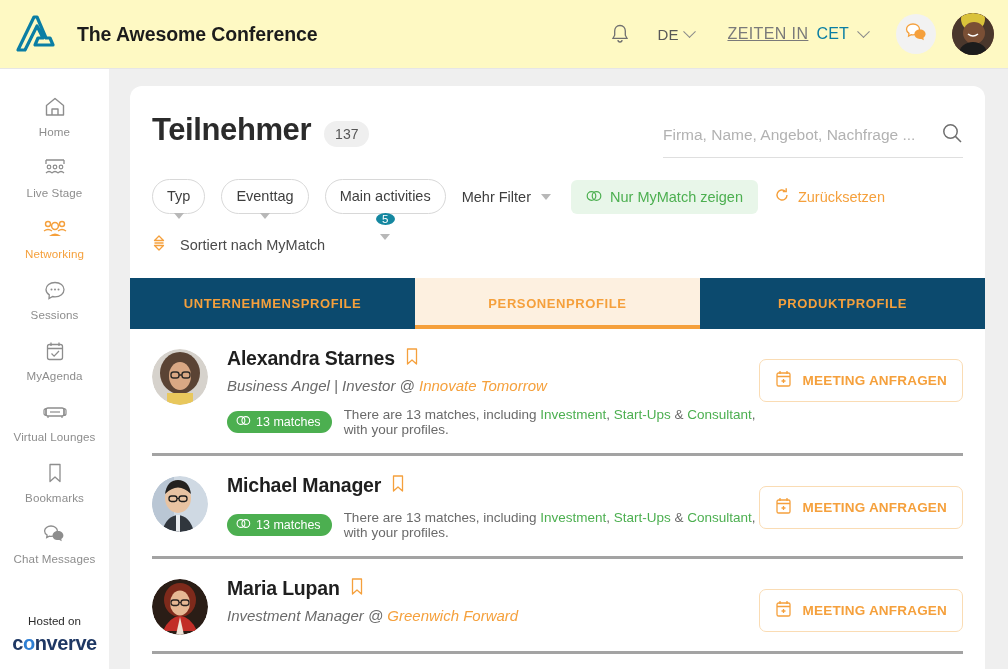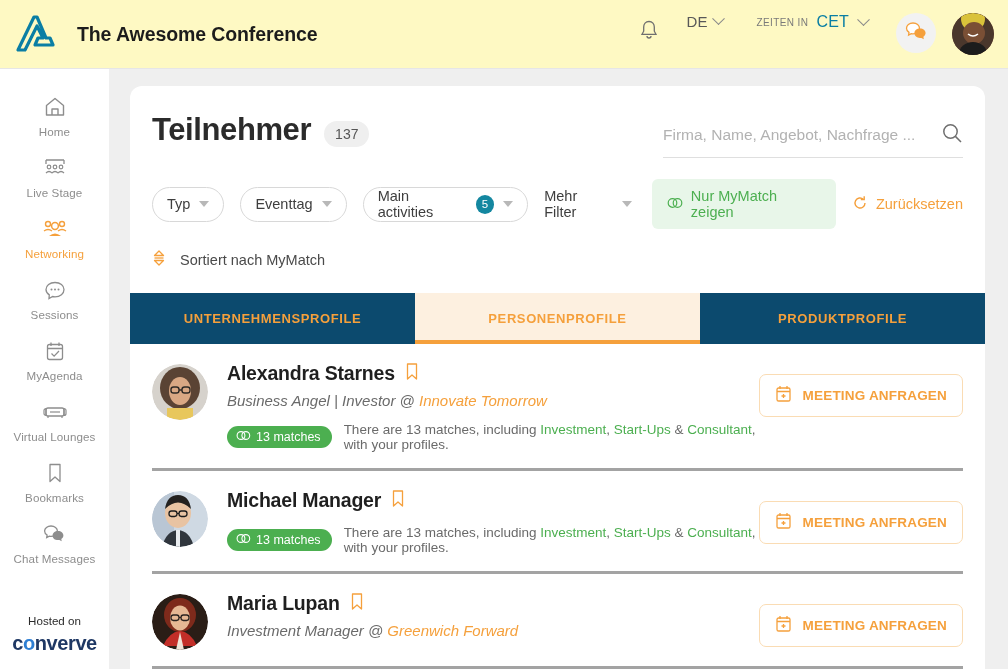--- a/index.html
+++ b/index.html
@@ -19,31 +19,31 @@
     border-bottom: 1px solid #e6e6e6;
     z-index: 5;
   }
   .brand { display: flex; align-items: center; padding-left: 14px; }
   .brand-logo { width: 46px; height: 40px; }
   .brand-title {
     font-size: 19.5px; font-weight: bold; color: #1c1c1c;
     margin-left: 17px; letter-spacing: -0.1px;
   }
   .header-right {
-    margin-left: auto; display: flex; align-items: flex-start;
+    margin-left: auto; display: flex; align-items: center;
     padding-right: 14px; gap: 0;
   }
   .bell-btn { width: 34px; height: 34px; display: flex; align-items: center; justify-content: center; cursor: pointer; }
   .lang-btn {
     display: flex; align-items: center; gap: 7px;
     margin-left: 21px; cursor: pointer;
     font-size: 15px; color: #585858;
   }
   .tz-block { display: flex; align-items: center; margin-left: 33px; cursor: pointer; }
-  .tz-label { font-size: 10px; color: #7a7a7a; letter-spacing: 0.4px; }
+  .tz-label { font-size: 16px; color: #7a7a7a; letter-spacing: 0.4px; text-decoration: underline; }
   .tz-value { font-size: 16px; color: #0a7ea4; margin-left: 8px; letter-spacing: 0.2px; }
   .chev { display: inline-block; width: 9px; height: 9px;
     border-right: 1.6px solid #8a8a8a; border-bottom: 1.6px solid #8a8a8a;
     transform: rotate(45deg) translate(-2px,-2px); }
   .chat-circle {
     width: 40px; height: 40px; border-radius: 50%;
     background: #f2f2f2; margin-left: 28px;
     display: flex; align-items: center; justify-content: center; cursor: pointer;
   }
   .avatar-hdr {
@@ -106,20 +106,21 @@
   .search-input::placeholder { color: #b2b2b2; }
 
   
   .filter-row { display: flex; align-items: center; margin-top: 21px; }
   .filter-chip {
     display: flex; align-items: center; gap: 9px;
     border: 1px solid #d8d8d8; border-radius: 19px;
     padding: 8px 14px; font-size: 14.5px; color: #3e3e3e;
     cursor: pointer; background: #fff; margin-right: 16px;
     height: 35px;
+    flex-direction: column;
   }
   .chip-caret {
     width: 0; height: 0;
     border-left: 5.5px solid transparent; border-right: 5.5px solid transparent;
     border-top: 6px solid #b8b8b8;
   }
   .chip-badge {
     background: #1487a0; color: #fff; font-size: 11.5px;
     border-radius: 50%; width: 19px; height: 19px;
     display: flex; align-items: center; justify-content: center;

